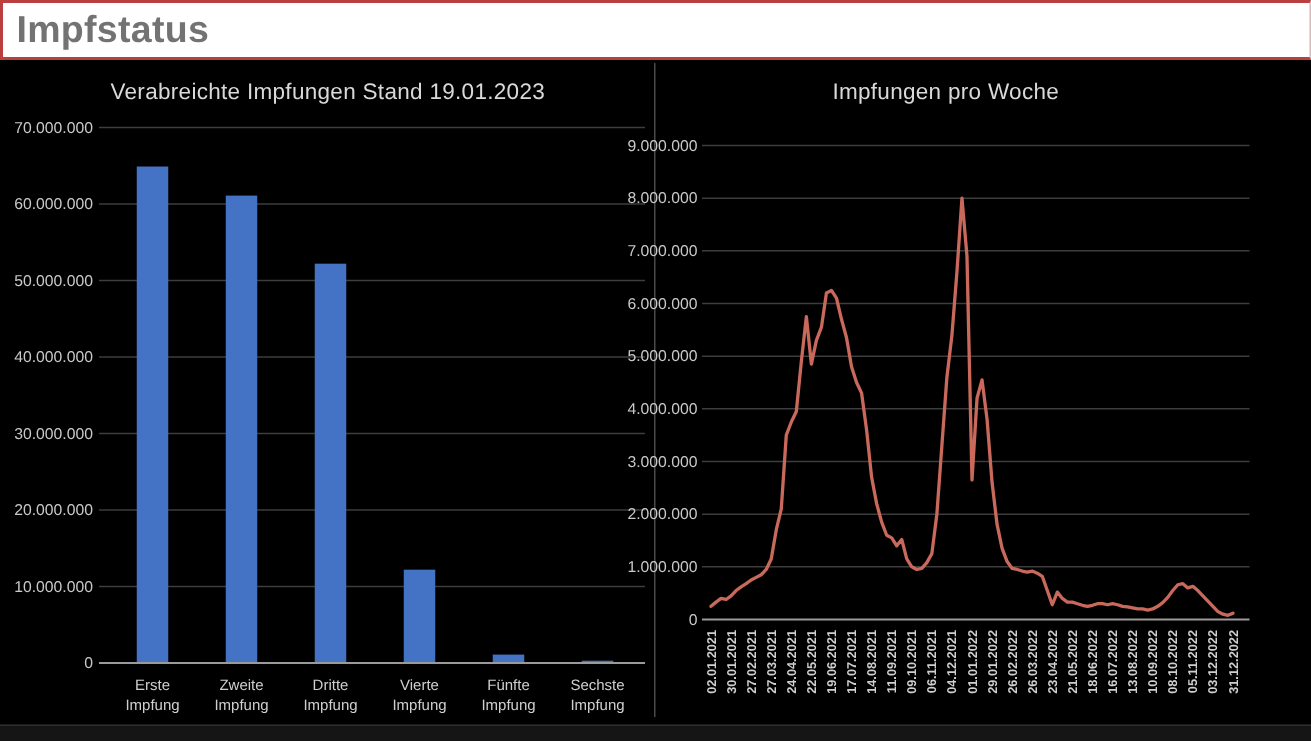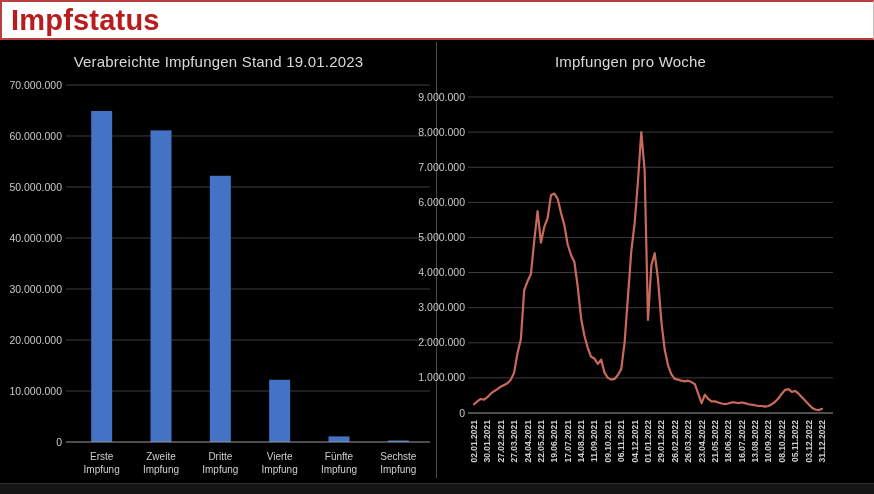--- a/index.html
+++ b/index.html
@@ -9,21 +9,21 @@
     -webkit-font-smoothing:antialiased;
   }
   .header{
     position:absolute;top:0;left:0;width:874px;height:40px;
     background:#ffffff;box-sizing:border-box;
     border-top:2px solid #bc3f3f;border-bottom:2px solid #bc3f3f;
     border-left:2px solid #bc3f3f;border-right:1px solid #d8baba;
     display:flex;align-items:center;padding-left:9px;
   }
   .header .title{
-    color:#b91c1c;font-size:29px;font-weight:bold;letter-spacing:.2px;
+    color:#737373;font-size:25px;font-weight:bold;letter-spacing:.2px;
   }
   .charts{position:absolute;top:40px;left:0;width:722px;height:444px;}
   .panel{position:absolute;top:0;height:444px;width:437px;}
   .panel-left{left:0;}
   .panel-right{left:412px;}
   .chart-title{
     position:absolute;top:13px;left:0;width:100%;text-align:center;
     color:#d9d9d9;font-size:15px;letter-spacing:.2px;
   }
   .panel svg{position:absolute;top:0;left:0;}

